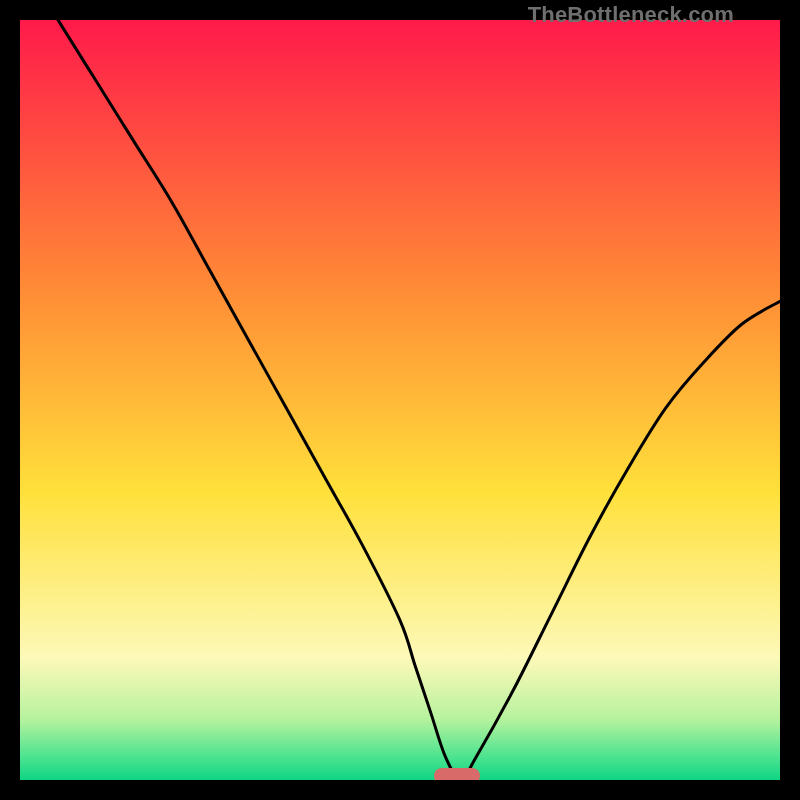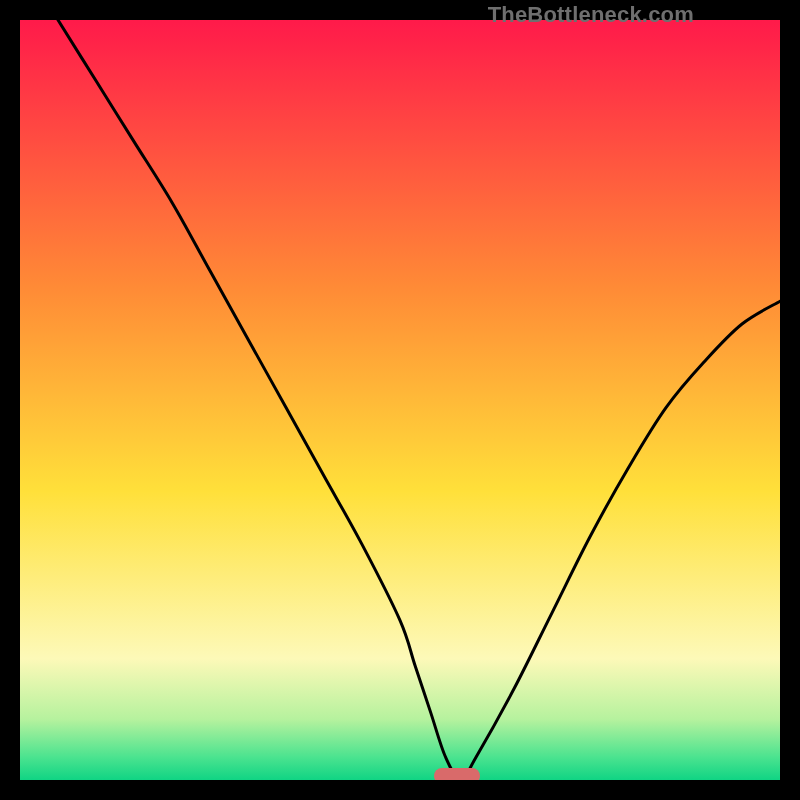--- a/index.html
+++ b/index.html
@@ -10,20 +10,21 @@
     background: #000;
     overflow: hidden;
   }
   .frame {
     position: absolute;
     left: 0;
     top: 0;
     width: 700px;
     height: 800px;
     background: #000;
+    padding-left: 40px;
   }
   .plot-area {
     position: absolute;
     left: 20px;
     top: 20px;
     width: 760px;
     height: 760px;
     overflow: hidden;
   }
   .gradient-bg {

